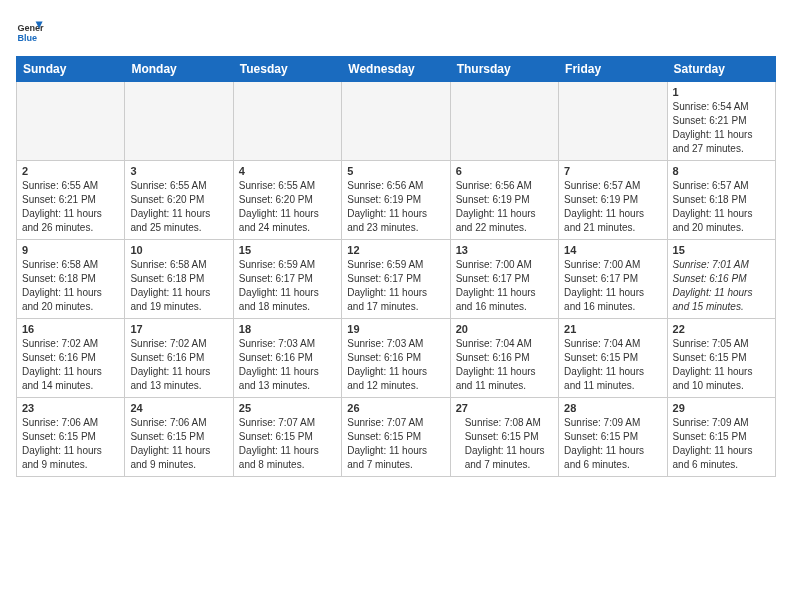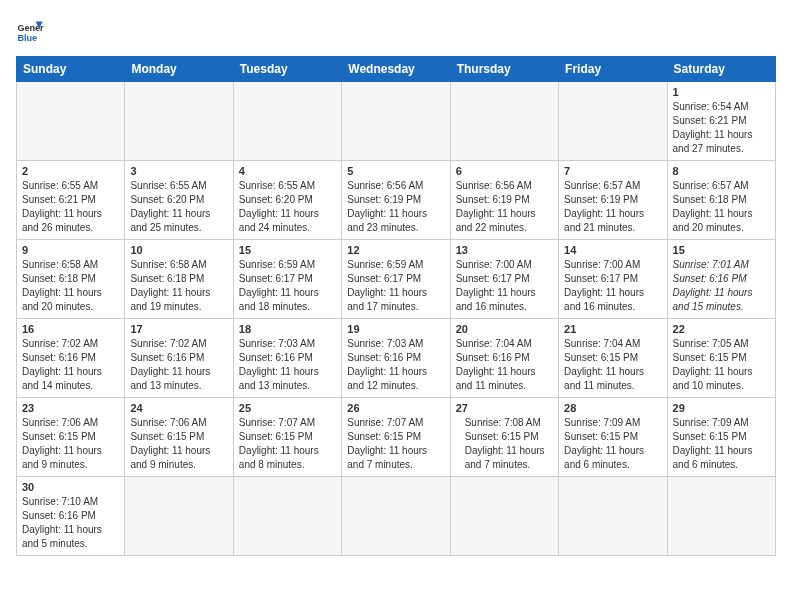--- a/index.html
+++ b/index.html
@@ -320,29 +320,14 @@
 and 6 minutes.</div>
         </td>
         <td>
           <span class="day-num">29</span>
           <div class="day-info" style="white-space: pre-line;">Sunrise: 7:09 AM
 Sunset: 6:15 PM
 Daylight: 11 hours
 and 6 minutes.</div>
         </td>
       </tr>
-      <tr>
-        <td>
-          <span class="day-num">30</span>
-          <div class="day-info" style="white-space: pre-line;">Sunrise: 7:10 AM
-Sunset: 6:16 PM
-Daylight: 11 hours
-and 5 minutes.</div>
-        </td>
-        <td class="empty"></td>
-        <td class="empty"></td>
-        <td class="empty"></td>
-        <td class="empty"></td>
-        <td class="empty"></td>
-        <td class="empty"></td>
-      </tr>
     </tbody>
 </table>
 
 </body></html>

